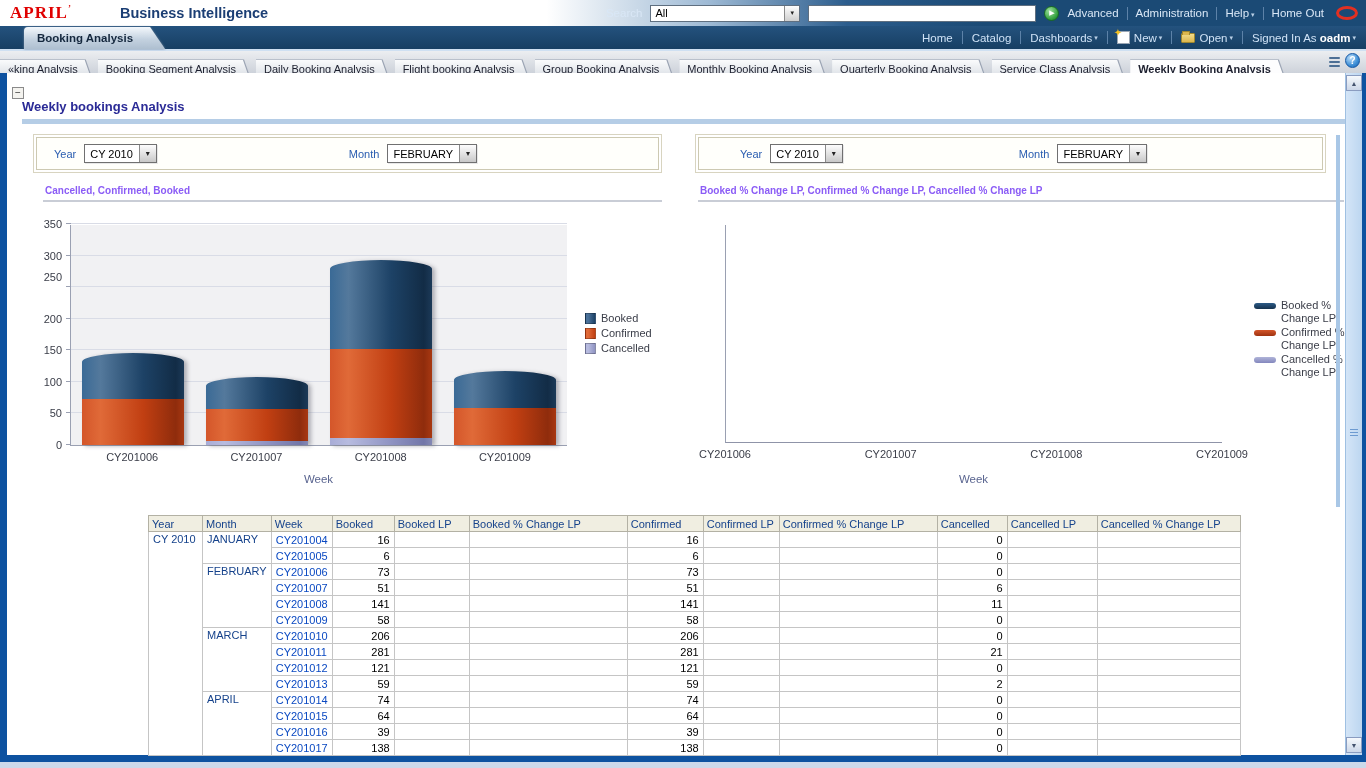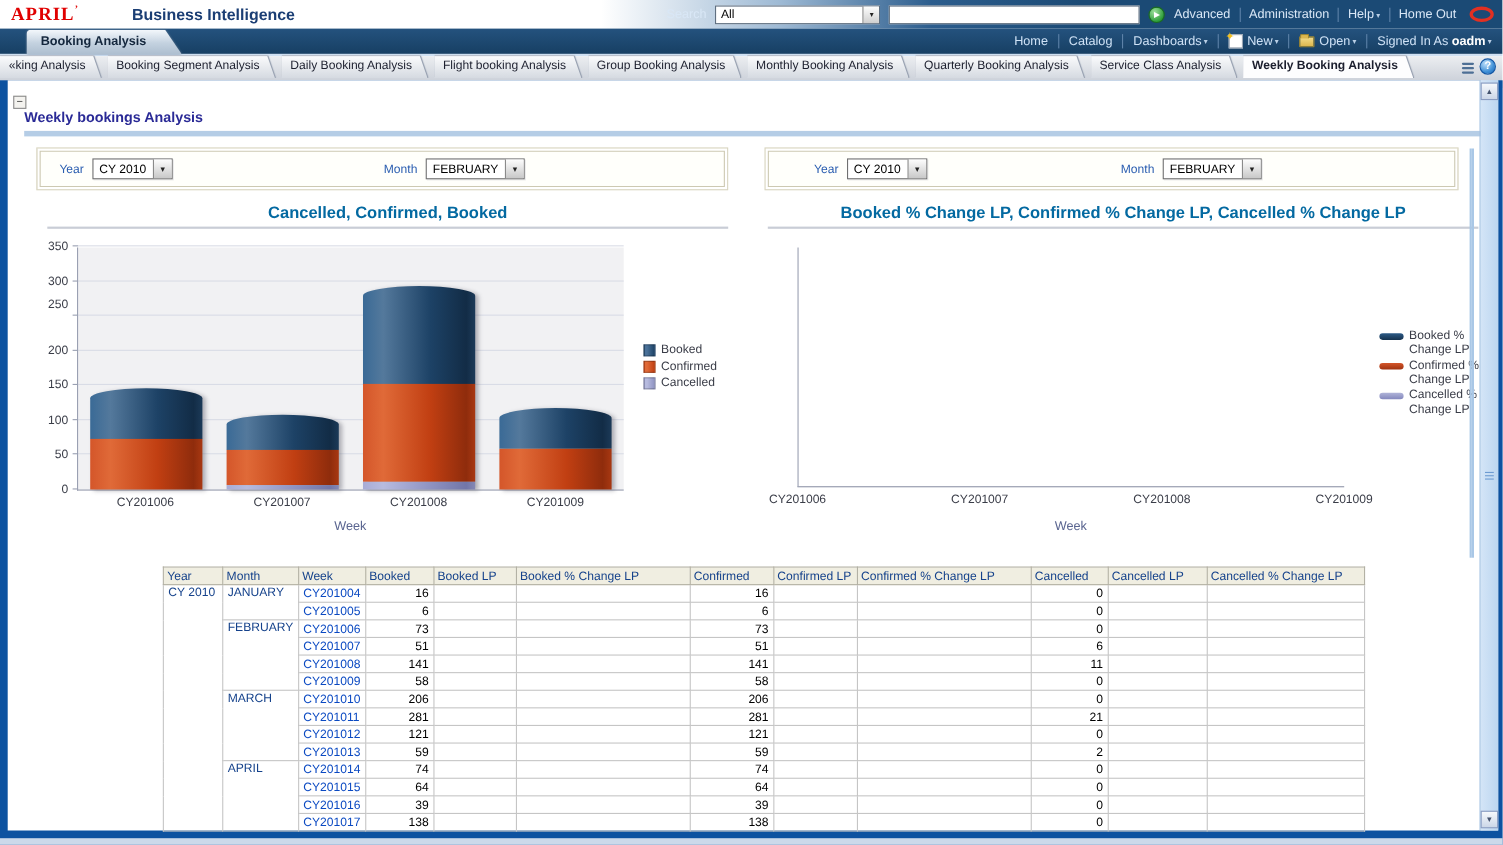--- a/index.html
+++ b/index.html
@@ -32,21 +32,21 @@
     padding:5px 32px 5px 13px; }
   .nav-right { position:absolute; right:10px; top:0; height:23px; display:flex; align-items:center; gap:9px; color:#cfe2f6; font-size:11.5px; }
   .nav-link { color:#cfe2f6; text-decoration:none; display:flex; align-items:center; white-space:nowrap; }
   .username { font-weight:bold; color:#fff; }
   .icon-new { position:relative; width:13px; height:13px; background:#fff; border:1px solid #9aa6b4; margin-right:4px; }
   .icon-new .spark { position:absolute; top:-5px; left:-4px; color:#f2c021; font-size:10px; }
   .icon-folder { position:relative; width:14px; height:10px; background:linear-gradient(#f2dc8a,#dcb74e); border:1px solid #a08830; border-radius:1px; margin-right:4px; }
   .icon-folder::before { content:''; position:absolute; top:-3px; left:0; width:6px; height:3px; background:#dcb74e; border:1px solid #a08830; border-bottom:none; border-radius:1px 1px 0 0; }
 
   
-  .subtabs { position:relative; height:29px; background:linear-gradient(#eceef1,#c3c9d3); display:flex; align-items:flex-start; }
+  .subtabs { position:relative; height:29px; background:linear-gradient(#eceef1,#c3c9d3); display:flex; align-items:flex-end; }
   .subtab-wrap { filter:drop-shadow(1px 0 0 #97a0b0) drop-shadow(0 -1px 0 #b9c0cb); margin-right:6px; }
   .subtab { height:20px; clip-path:polygon(0 0,calc(100% - 7px) 0,100% 100%,0 100%);
     background:linear-gradient(#fafbfc,#d5dae1); color:#1c1f2e; font-size:11px; padding:3px 14px 0 8px; white-space:nowrap; }
   .subtab.active { background:#fdfdfe; font-weight:bold; }
   .subtab-tools { position:absolute; right:6px; top:2px; display:flex; align-items:center; gap:5px; }
   .page-options { display:flex; flex-direction:column; gap:2px; padding-top:3px; }
   .page-options i { display:block; width:11px; height:2px; background:#4d6f95; border-radius:1px; }
   .help-badge { width:15px; height:15px; border-radius:50%; background:radial-gradient(circle at 35% 30%,#bfe0fb,#3f8fd6 60%,#1a64b4); border:1px solid #1557a4; color:#fff; font-weight:bold; font-size:10px; display:flex; align-items:center; justify-content:center; }
 
   
@@ -69,21 +69,21 @@
   .g-year-r { margin-left:44px; } .g-month-r { margin-left:176px; }
   .select { height:19px; background:#fff; border:1px solid #707070; box-shadow:1px 1px 0 #e8e8e8; display:flex; align-items:center; }
   .select .val { font-size:11px; color:#000; padding:0 6px 0 5px; }
   .select .dd-btn { width:17px; font-size:8px; background:linear-gradient(#fdfdfd,#c8c8c8); }
 
   
   .charts-row { position:absolute; left:28px; right:10px; top:112px; height:325px; display:flex; }
   .chart { position:relative; }
   .chart-left { width:635px; }
   .chart-right { width:662px; margin-left:20px; }
-  .chart-title { text-align:center; font-size:15px; font-weight:bold; color:#0369a1; margin:0 10px; }
+  .chart-title { font-size:10px; font-weight:bold; color:#8b5cf6; margin:0 10px; }
   .chart-underline { height:2px; background:#c9cdd6; margin:4px 8px 0 8px; }
 
   .bar-area { position:absolute; left:35px; top:40px; width:497px; height:221px; background:#f1f1f3;
     border-left:1px solid #9aa0b2; border-bottom:1px solid #9aa0b2; }
   .gridline { position:absolute; left:0; right:0; height:1px; background:#d9dce6; }
   .ytick-mark { position:absolute; left:-5px; width:5px; height:1px; background:#9aa0b2; }
   .ylabel { position:absolute; right:100%; margin-right:9px; font-size:11px; color:#3a3d48; transform:translateY(6px); }
   .slots { position:absolute; left:0; right:0; bottom:0; top:0; display:flex; }
   .slot { flex:1; display:flex; align-items:flex-end; justify-content:center; }
   .bar { width:102px; display:flex; flex-direction:column; justify-content:flex-end; filter:drop-shadow(3px 1px 2px rgba(90,90,105,.45)); }

